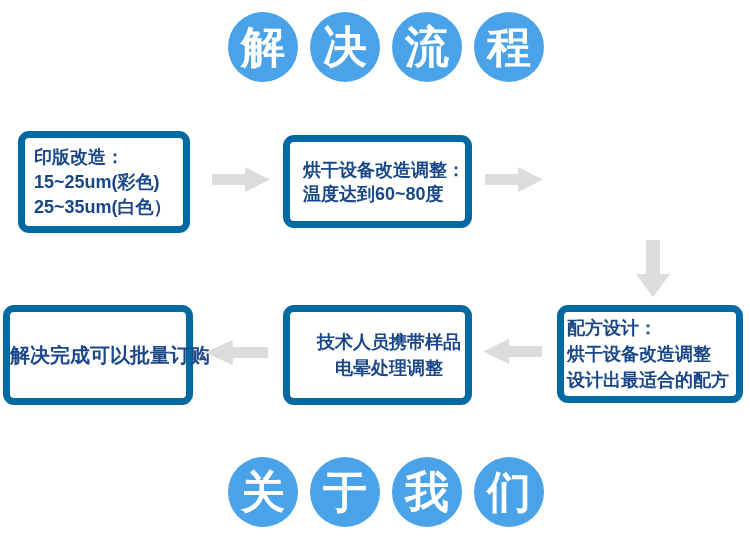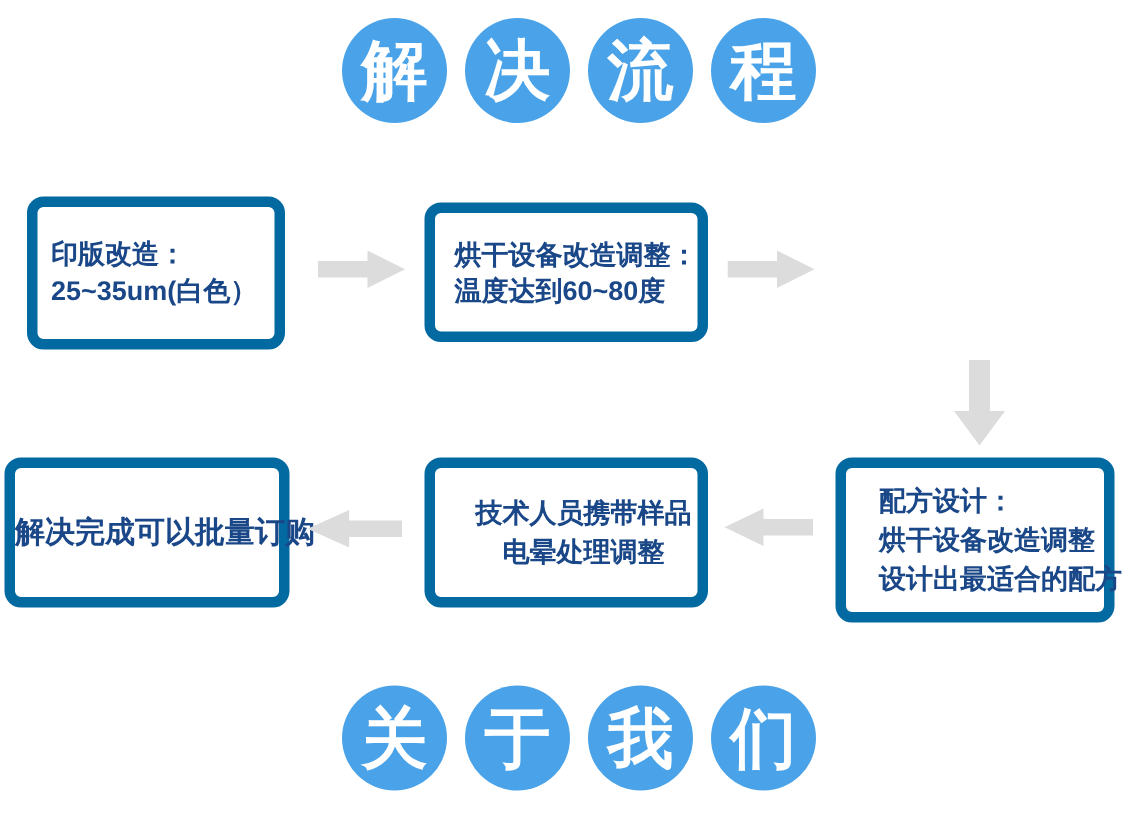--- a/index.html
+++ b/index.html
@@ -36,21 +36,21 @@
     color:#1A4788;
     font-weight:bold;
     font-size:18px;
     line-height:24px;
     display:flex;flex-direction:column;justify-content:center;
   }
   .fbox .line{white-space:nowrap;}
   #box1{left:18px; top:131px; width:172px; height:102px; padding-left:9px;  line-height:25px;}
   #box2{left:283px;top:135px; width:189px; height:93px;  padding-left:13px;}
   #box3{left:558px;top:130px; width:185px; height:96px;  padding-left:17px; line-height:25px;}
-  #box4{left:557px;top:305px; width:186px; height:110px; padding-left:22px; line-height:26px;}
+  #box4{left:557px;top:305px; width:186px; height:98px; padding-left:3px; line-height:26px;}
   #box5{left:283px;top:305px; width:189px; height:100px; padding-left:23px; line-height:26px;text-align:center;}
   #box6{left:3px;  top:305px; width:190px; height:100px; text-align:center; font-size:20px;}
 
   
   .arrow{position:absolute;}
   #arrow-right-1{left:212px;top:167px;}
   #arrow-right-2{left:485px;top:167px;}
   #arrow-down-1 {left:636px;top:240px;}
   #arrow-left-1 {left:483px;top:339px;}
   #arrow-left-2 {left:205px;top:340px;}
@@ -70,20 +70,21 @@
     <div class="circle c3">
         <span>流</span>
       </div>
     <div class="circle c4">
         <span>程</span>
       </div>
   </div>
 
   <div class="fbox" id="box1">
     <div class="line">印版改造：</div>
+    <div class="line">15~25um(彩色)</div>
     <div class="line">25~35um(白色）</div>
   </div>
 
   <div class="fbox" id="box2">
     <div class="line">烘干设备改造调整：</div>
     <div class="line">温度达到60~80度</div>
   </div>
 
 
   <div class="fbox" id="box4">

